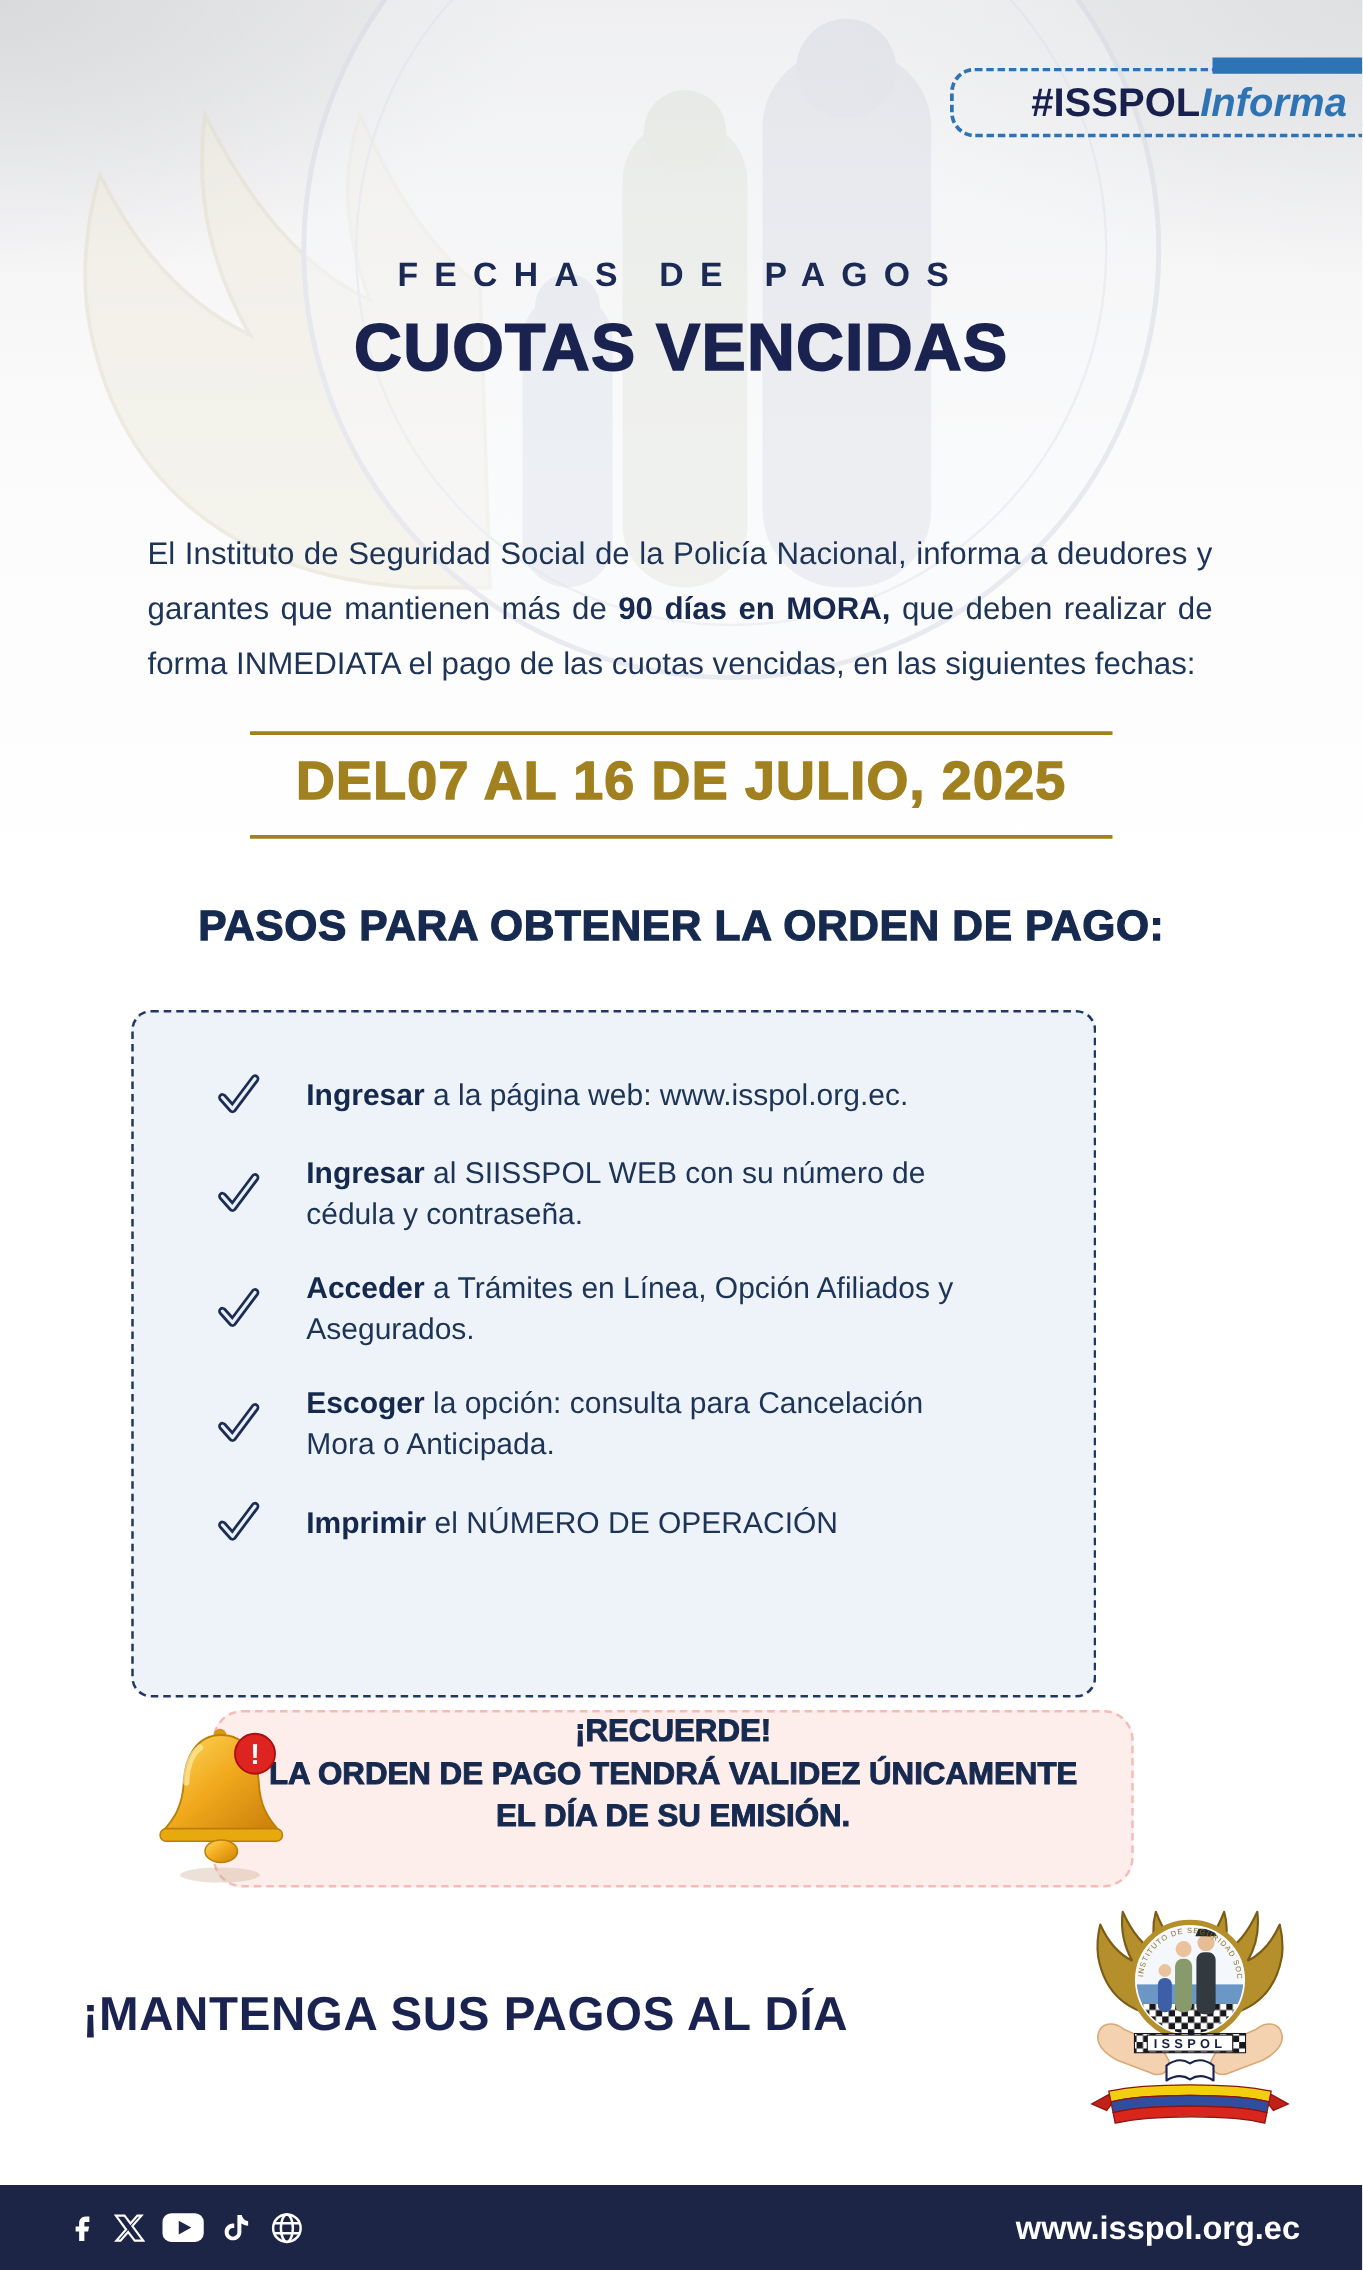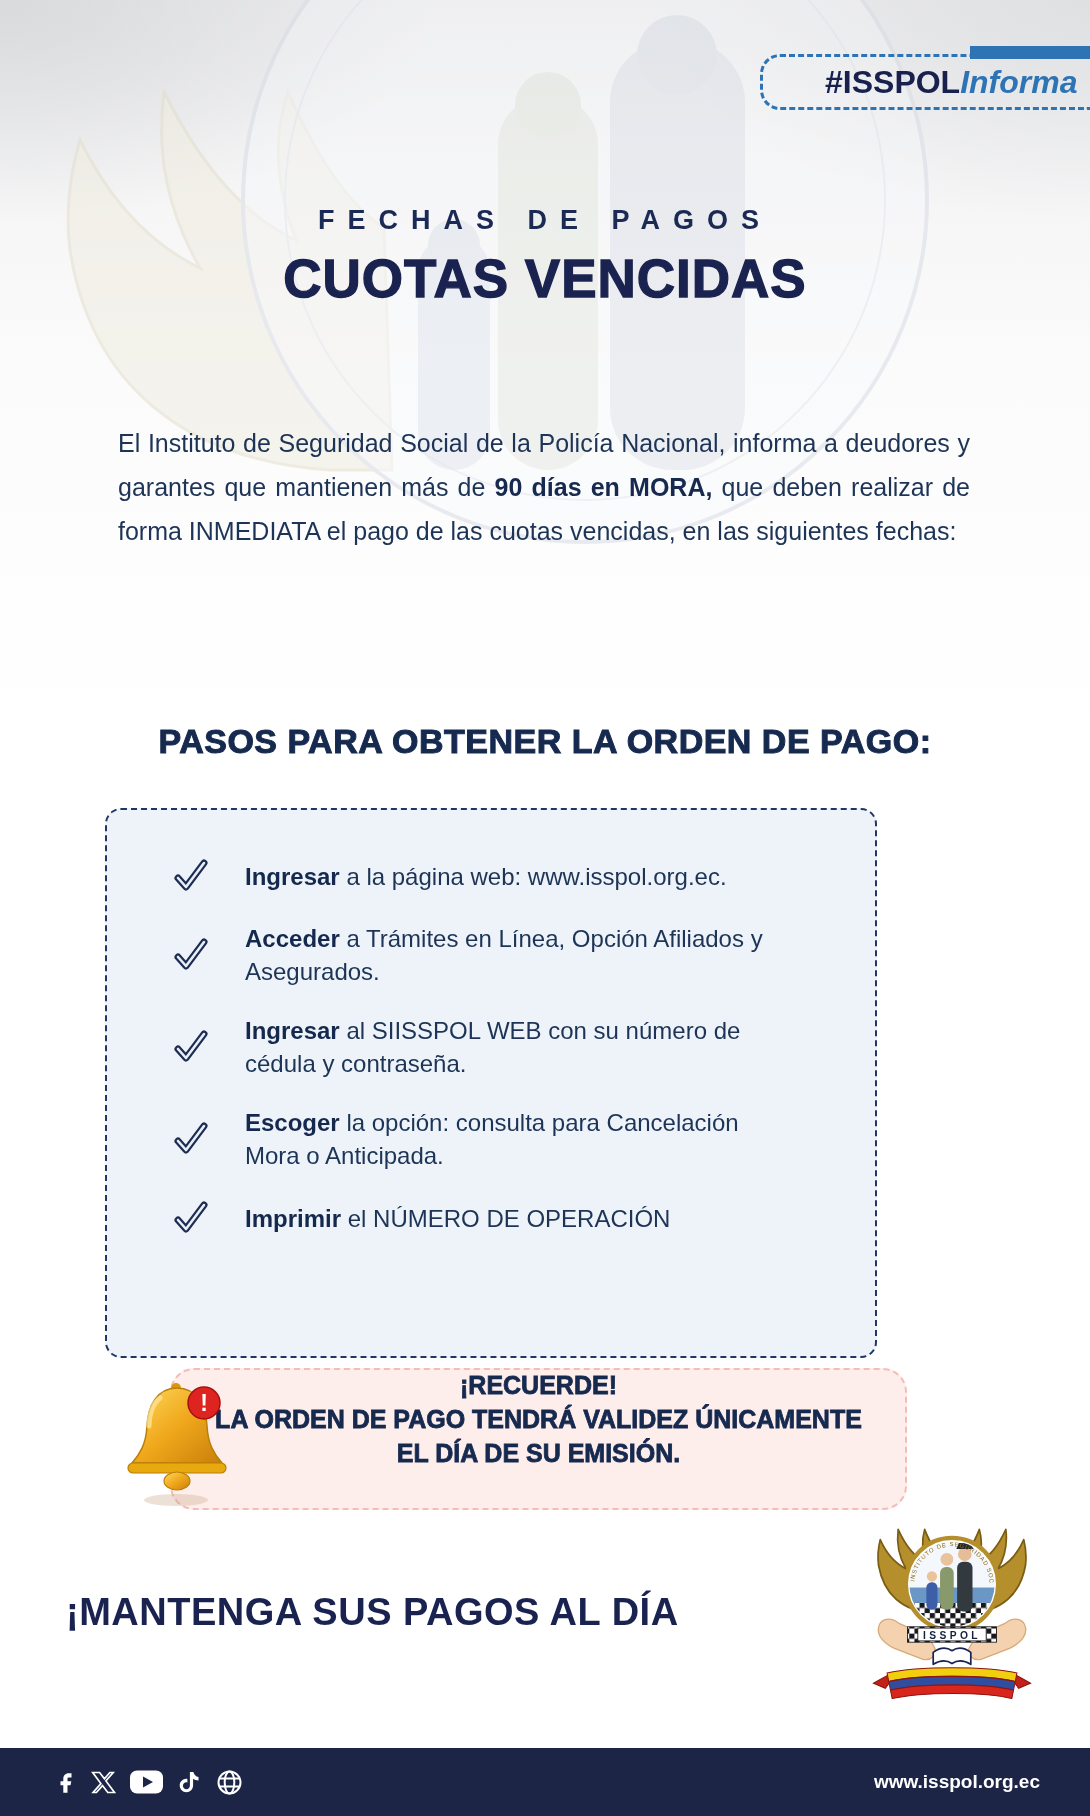--- a/index.html
+++ b/index.html
@@ -54,21 +54,21 @@
   
   .closing{position:absolute;top:1588px;left:66px;line-height:48px;}
   .closing .l1{font-size:38px;font-weight:700;color:#1a2350;letter-spacing:.5px;}
   .closing .l2{font-size:38px;font-weight:700;font-style:italic;color:#3b80c4;letter-spacing:.5px;}
   .logo{position:absolute;top:1510px;left:858px;}
   
   .footer{position:absolute;bottom:0;left:0;width:100%;height:68px;background:#1d2547;
     display:flex;align-items:center;justify-content:space-between;padding:0 50px 0 54px;}
   .socials{display:flex;align-items:center;gap:13px;}
   .socials .sicon{display:flex;align-items:center;justify-content:center;cursor:pointer;}
-  .footer-url{color:#ffffff;font-size:19px;font-weight:700;cursor:pointer;}
+  .footer-url{color:#ffffff;font-size:26px;font-weight:700;cursor:pointer;}
 </style>
 </head>
 <body>
 
 <div class="poster">
 
   <svg class="watermark" width="1090" height="660" viewBox="0 0 1090 660">
     <g opacity="0.55">
       <path d="M330 470 C180 460 90 380 70 250 C66 220 68 180 80 140 C112 205 152 245 200 268 C168 212 156 156 164 92 C200 164 244 216 296 240 C276 188 272 140 288 92 C316 156 348 204 384 228 L392 470 Z" fill="#efecdf" stroke="#e3decb" stroke-width="3"></path>
       <circle cx="585" cy="200" r="342" fill="#f5f7fa" fill-opacity="0.55" stroke="#d8dce4" stroke-width="4"></circle>
@@ -88,44 +88,47 @@
   <div class="badge">
     <span class="tag">#ISSPOL</span>
       <span class="word">Informa</span>
   </div>
 
   <div class="kicker">FECHAS DE PAGOS</div>
   <div class="title">CUOTAS VENCIDAS</div>
 
   <p class="intro"><span>El Instituto de Seguridad Social de la Policía Nacional, informa a deudores y garantes que mantienen más de </span><b>90 días en MORA,</b><span> que deben realizar de forma INMEDIATA el pago de las cuotas vencidas, en las siguientes fechas:</span></p>
 
+  <div class="date-banner">
+    <span>DEL07 AL 16 DE JULIO, 2025</span>
+  </div>
 
   <div class="steps-heading">PASOS PARA OBTENER LA ORDEN DE PAGO:</div>
 
   <div class="steps-panel">
     <div class="step">
       <svg class="check" width="40" height="40" viewBox="0 0 40 40">
           <path d="M7 22 L15 31 L33 7" fill="none" stroke="#1d2c52" stroke-width="7" stroke-linecap="round" stroke-linejoin="round"></path>
           <path d="M7 22 L15 31 L33 7" fill="none" stroke="#e9eff7" stroke-width="2.6" stroke-linecap="round" stroke-linejoin="round"></path>
         </svg>
       <div class="step-text"><b>Ingresar</b><span> a la página web: www.isspol.org.ec.</span><b></b></div>
     </div>
     <div class="step">
       <svg class="check" width="40" height="40" viewBox="0 0 40 40">
           <path d="M7 22 L15 31 L33 7" fill="none" stroke="#1d2c52" stroke-width="7" stroke-linecap="round" stroke-linejoin="round"></path>
           <path d="M7 22 L15 31 L33 7" fill="none" stroke="#e9eff7" stroke-width="2.6" stroke-linecap="round" stroke-linejoin="round"></path>
         </svg>
+      <div class="step-text"><b>Ingresar</b><span> al SIISSPOL WEB con su número de cédula y contraseña.</span><b></b></div>
+    </div>
+    <div class="step">
+      <svg class="check" width="40" height="40" viewBox="0 0 40 40">
+          <path d="M7 22 L15 31 L33 7" fill="none" stroke="#1d2c52" stroke-width="7" stroke-linecap="round" stroke-linejoin="round"></path>
+          <path d="M7 22 L15 31 L33 7" fill="none" stroke="#e9eff7" stroke-width="2.6" stroke-linecap="round" stroke-linejoin="round"></path>
+        </svg>
       <div class="step-text"><b>Acceder</b><span> a Trámites en Línea, Opción Afiliados y Asegurados.</span><b></b></div>
-    </div>
-    <div class="step">
-      <svg class="check" width="40" height="40" viewBox="0 0 40 40">
-          <path d="M7 22 L15 31 L33 7" fill="none" stroke="#1d2c52" stroke-width="7" stroke-linecap="round" stroke-linejoin="round"></path>
-          <path d="M7 22 L15 31 L33 7" fill="none" stroke="#e9eff7" stroke-width="2.6" stroke-linecap="round" stroke-linejoin="round"></path>
-        </svg>
-      <div class="step-text"><b>Ingresar</b><span> al SIISSPOL WEB con su número de cédula y contraseña.</span><b></b></div>
     </div>
     <div class="step">
       <svg class="check" width="40" height="40" viewBox="0 0 40 40">
           <path d="M7 22 L15 31 L33 7" fill="none" stroke="#1d2c52" stroke-width="7" stroke-linecap="round" stroke-linejoin="round"></path>
           <path d="M7 22 L15 31 L33 7" fill="none" stroke="#e9eff7" stroke-width="2.6" stroke-linecap="round" stroke-linejoin="round"></path>
         </svg>
       <div class="step-text"><b>Escoger</b><span> la opción: consulta para Cancelación Mora o Anticipada.</span><b></b></div>
     </div>
     <div class="step">
       <svg class="check" width="40" height="40" viewBox="0 0 40 40">

